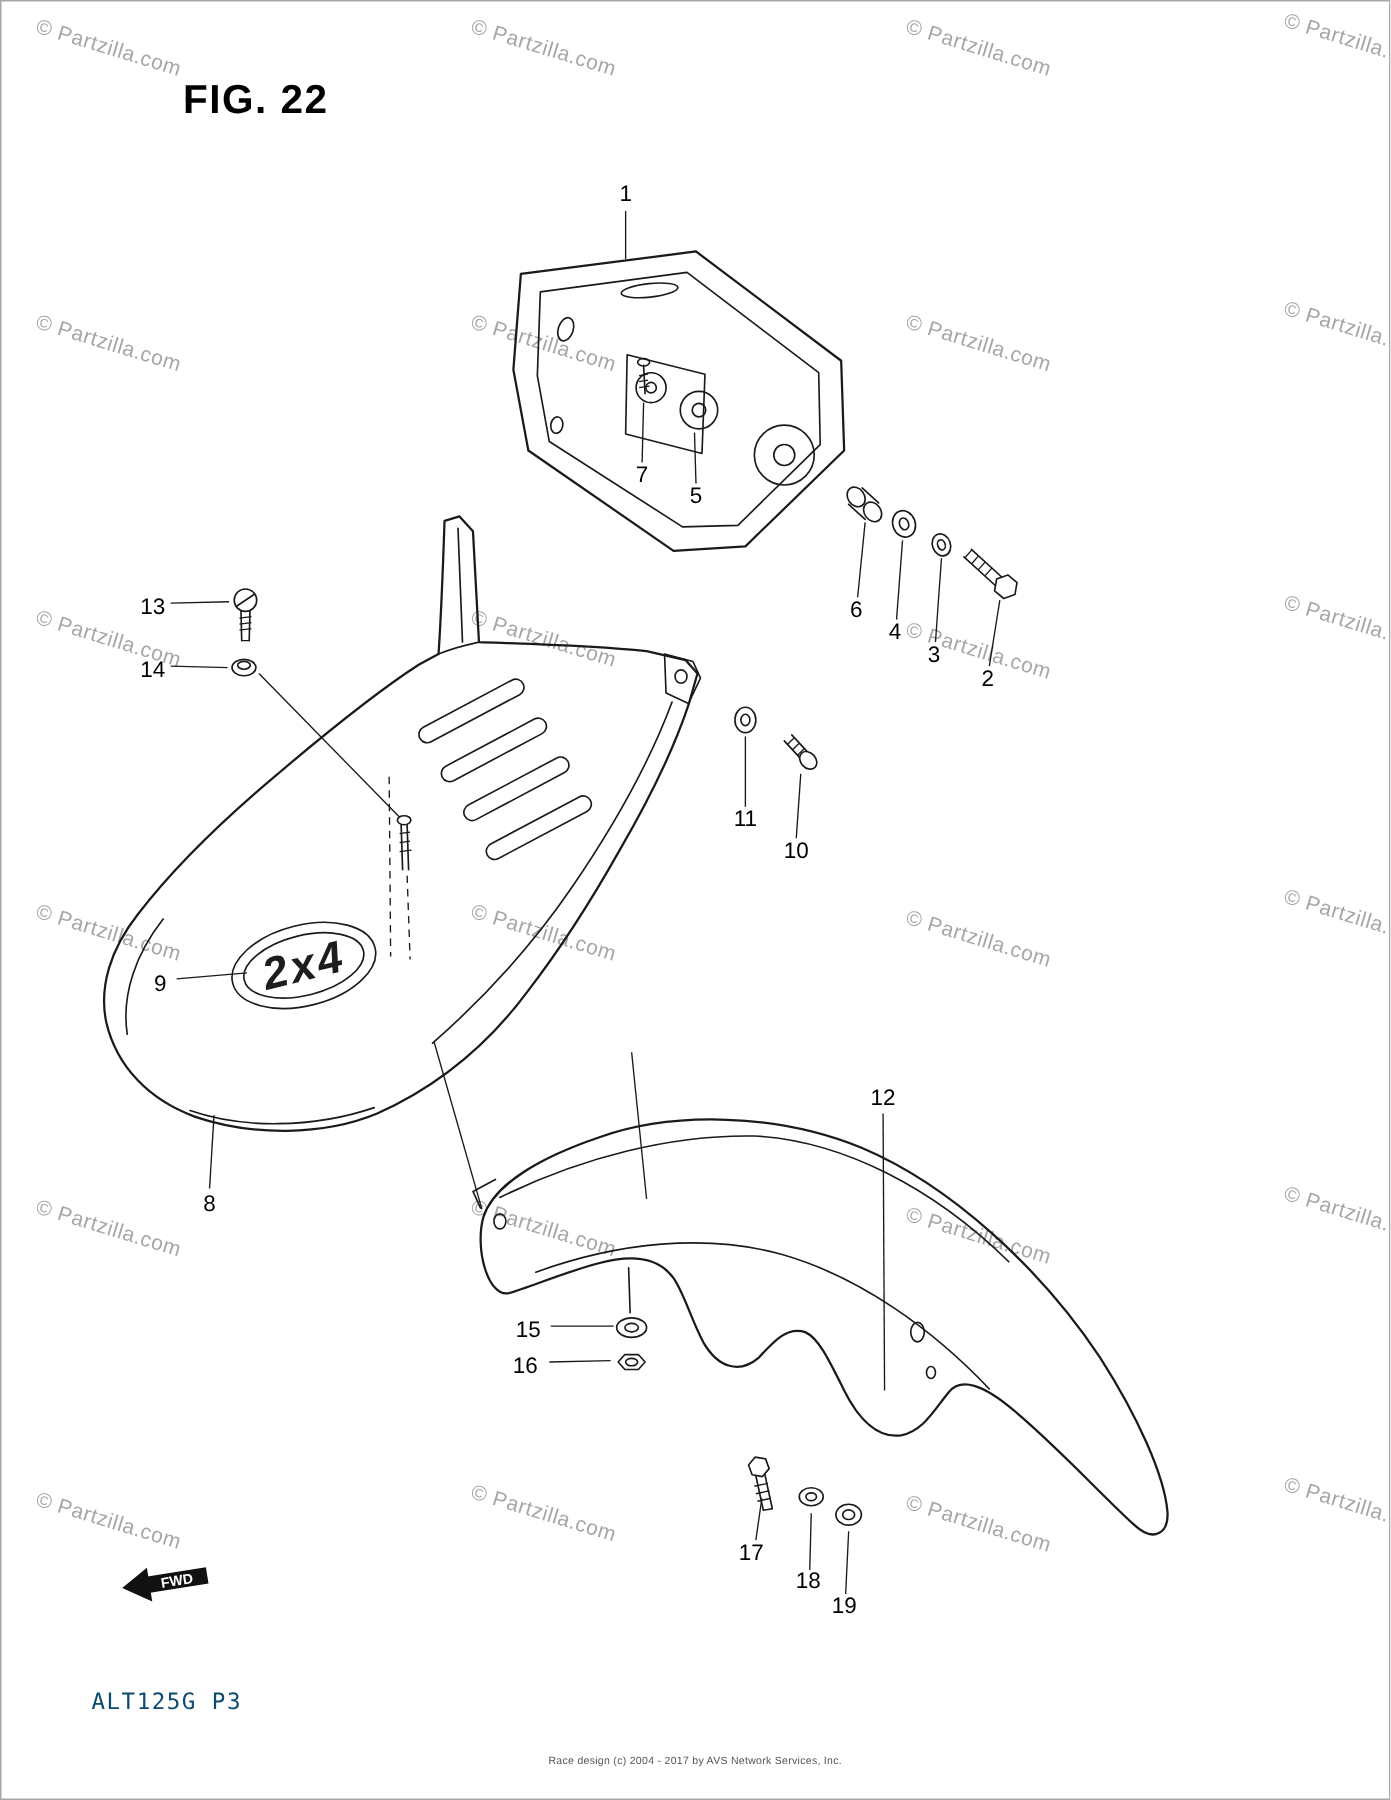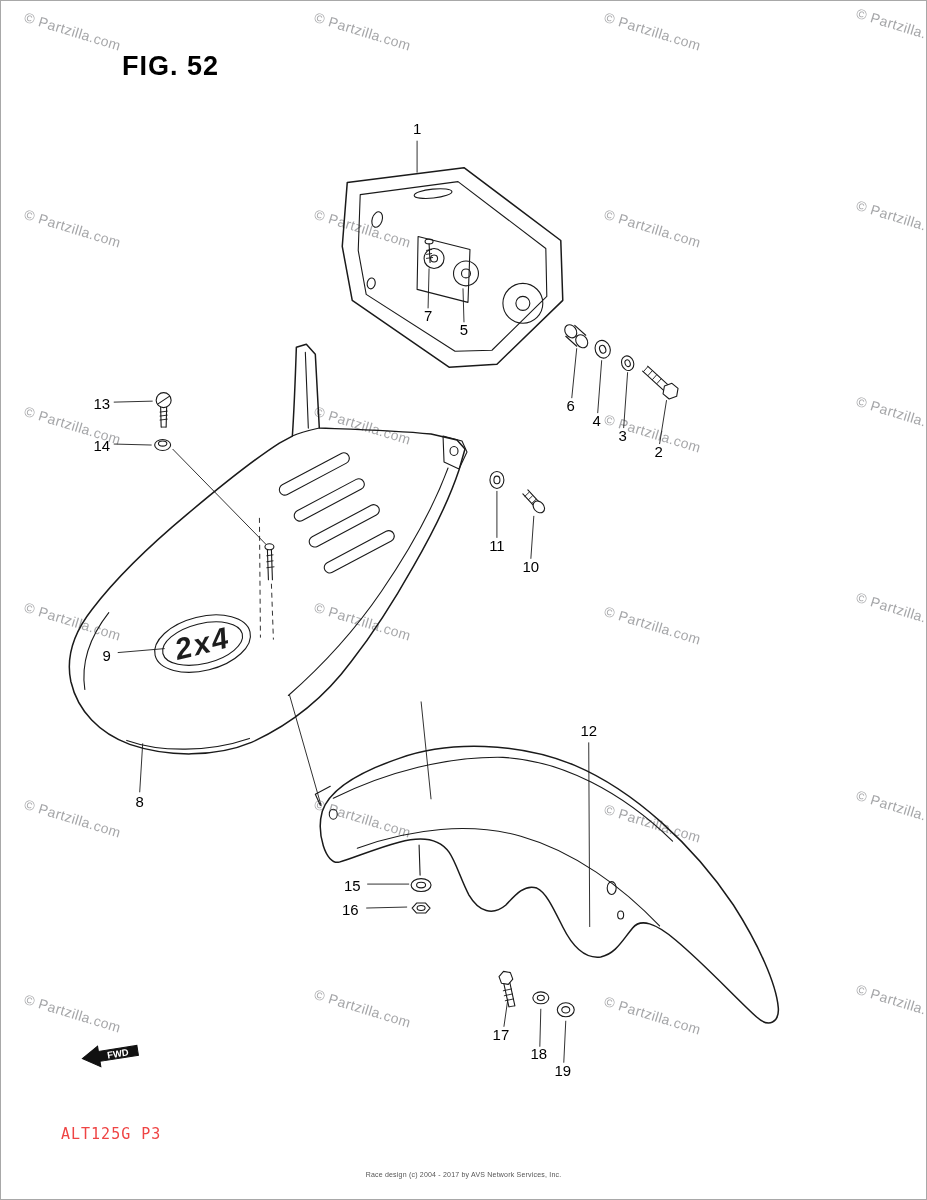--- a/index.html
+++ b/index.html
@@ -15,21 +15,21 @@
     white-space:nowrap; letter-spacing:.4px;
   }
   .fig-title {
     position:absolute; left:121px; top:50px;
     font-size:27px; font-weight:bold; letter-spacing:1px; color:#000;
   }
   .diagram { position:absolute; inset:0; }
   .model-code {
     position:absolute; left:60px; top:1124px;
     font-family:"DejaVu Sans Mono", monospace;
-    font-size:15px; color:#ef4444; letter-spacing:1px;
+    font-size:15px; color:#0c4a6e; letter-spacing:1px;
   }
   .footer-note {
     position:absolute; left:0; right:0; top:1170px; text-align:center;
     font-size:7px; color:#555; letter-spacing:.2px;
   }
   
   .s-main  { stroke:#1a1a1a; stroke-width:1.5; fill:none; stroke-linejoin:round; stroke-linecap:round; }
   .s-med   { stroke:#1a1a1a; stroke-width:1.1; fill:none; stroke-linejoin:round; stroke-linecap:round; }
   .s-fill  { stroke:#1a1a1a; stroke-width:1.1; fill:#ffffff; stroke-linejoin:round; }
   .lead    { stroke:#1a1a1a; stroke-width:0.9; fill:none; }
@@ -66,21 +66,21 @@
     <span class="wm" style="left:26px;top:795px">© Partzilla.com</span>
     <span class="wm" style="left:316px;top:795px">© Partzilla.com</span>
     <span class="wm" style="left:606px;top:800px">© Partzilla.com</span>
     <span class="wm" style="left:858px;top:786px">© Partzilla.com</span>
     <span class="wm" style="left:26px;top:990px">© Partzilla.com</span>
     <span class="wm" style="left:316px;top:985px">© Partzilla.com</span>
     <span class="wm" style="left:606px;top:992px">© Partzilla.com</span>
     <span class="wm" style="left:858px;top:980px">© Partzilla.com</span>
   </div>
 
-  <div class="fig-title">FIG. 52</div>
+  <div class="fig-title">FIG. 22</div>
 
   <svg class="diagram" viewBox="0 0 927 1200">
 
     <g>
       <path class="s-main" d="M347,182 L464,167 L561,240 L563,300 L497,364 L449,367 L352,300 L342,246 Z"></path>
       <path class="s-med" d="M360,194 L458,181 L546,248 L547,296 L492,350 L455,351 L366,294 L358,250 Z"></path>
       <ellipse class="s-med" cx="433" cy="193" rx="19" ry="4.5" transform="rotate(-6 433 193)"></ellipse>
       <ellipse class="s-med" cx="377" cy="219" rx="5" ry="8" transform="rotate(18 377 219)"></ellipse>
       <ellipse class="s-med" cx="371" cy="283" rx="4" ry="5.5" transform="rotate(10 371 283)"></ellipse>
       <path class="s-med" d="M418,236 L470,249 L468,302 L417,289 Z"></path>

